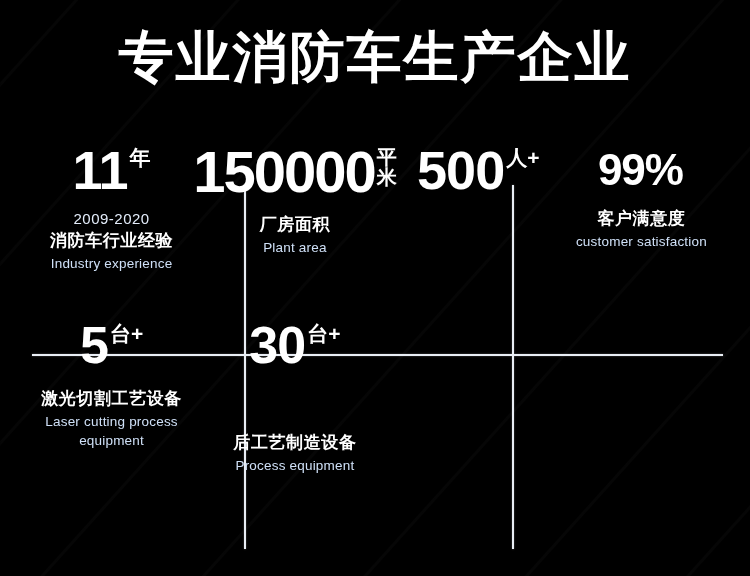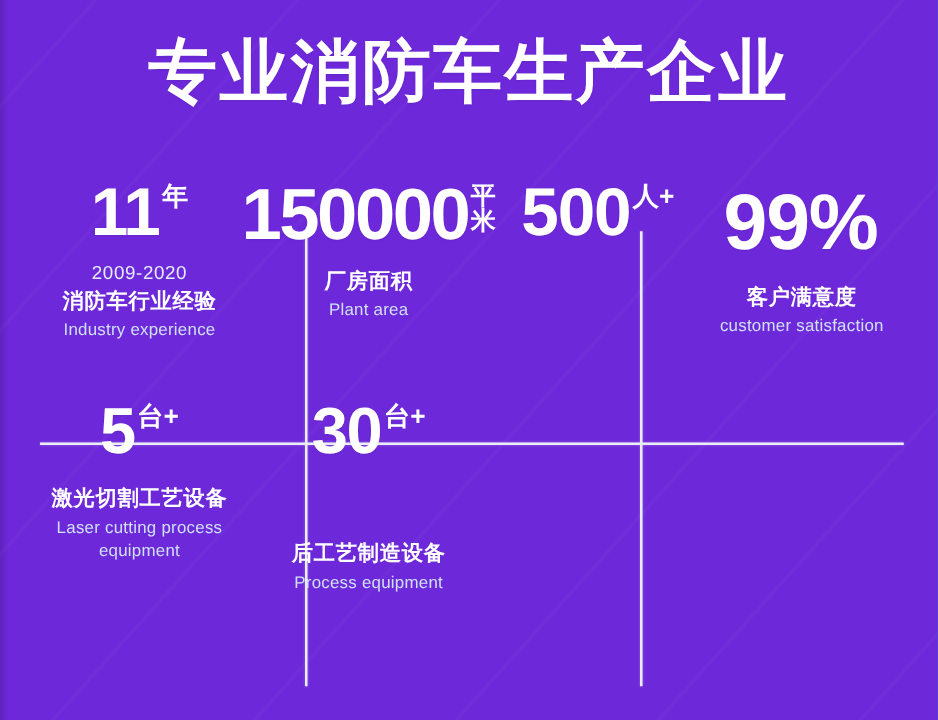--- a/index.html
+++ b/index.html
@@ -15,21 +15,21 @@
     font-family:"Liberation Sans","DejaVu Sans",sans-serif;
     background:#2a72de;
     position:relative;
   }
 
   
   #banner {
     position:relative;
     width:750px;
     height:576px;
-    background:#6d28d9;
+    background:#000000;
     overflow:hidden;
   }
 
   
   #banner::before {
     content:"";
     position:absolute;
     inset:0;
     pointer-events:none;
     background:
@@ -174,21 +174,21 @@
     letter-spacing:.2px;
     line-height:1.4;
     margin-top:1px;
   }
 
   
   .cell-1 .num { font-size:54px; }
   .cell-2 .num { font-size:58px; letter-spacing:-2px; }
   .cell-3 .num { font-size:54px; }
   .cell-4 { padding-top:22px; }
-  .cell-4 .num { font-size:63px; }
+  .cell-4 .num { font-size:44px; }
   .cell-5 { padding-top:22px; }
   .cell-5 .num { font-size:52px; }
   .cell-6 { padding-top:22px;gap:44px; }
   .cell-6 .num { font-size:52px; }
   .cell-4 .label-block,
   .cell-5 .label-block,
   .cell-6 .label-block { margin-top:16px; }
 </style>
 </head>
 <body>

